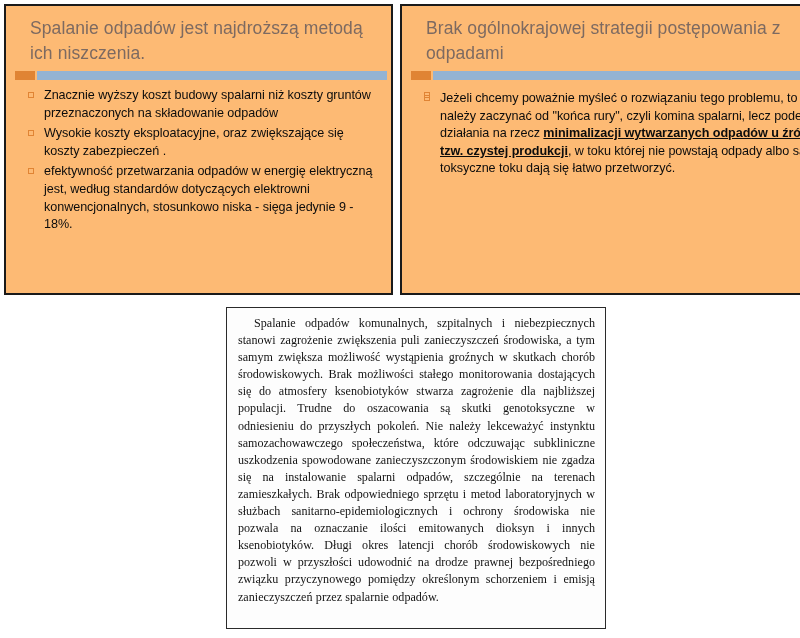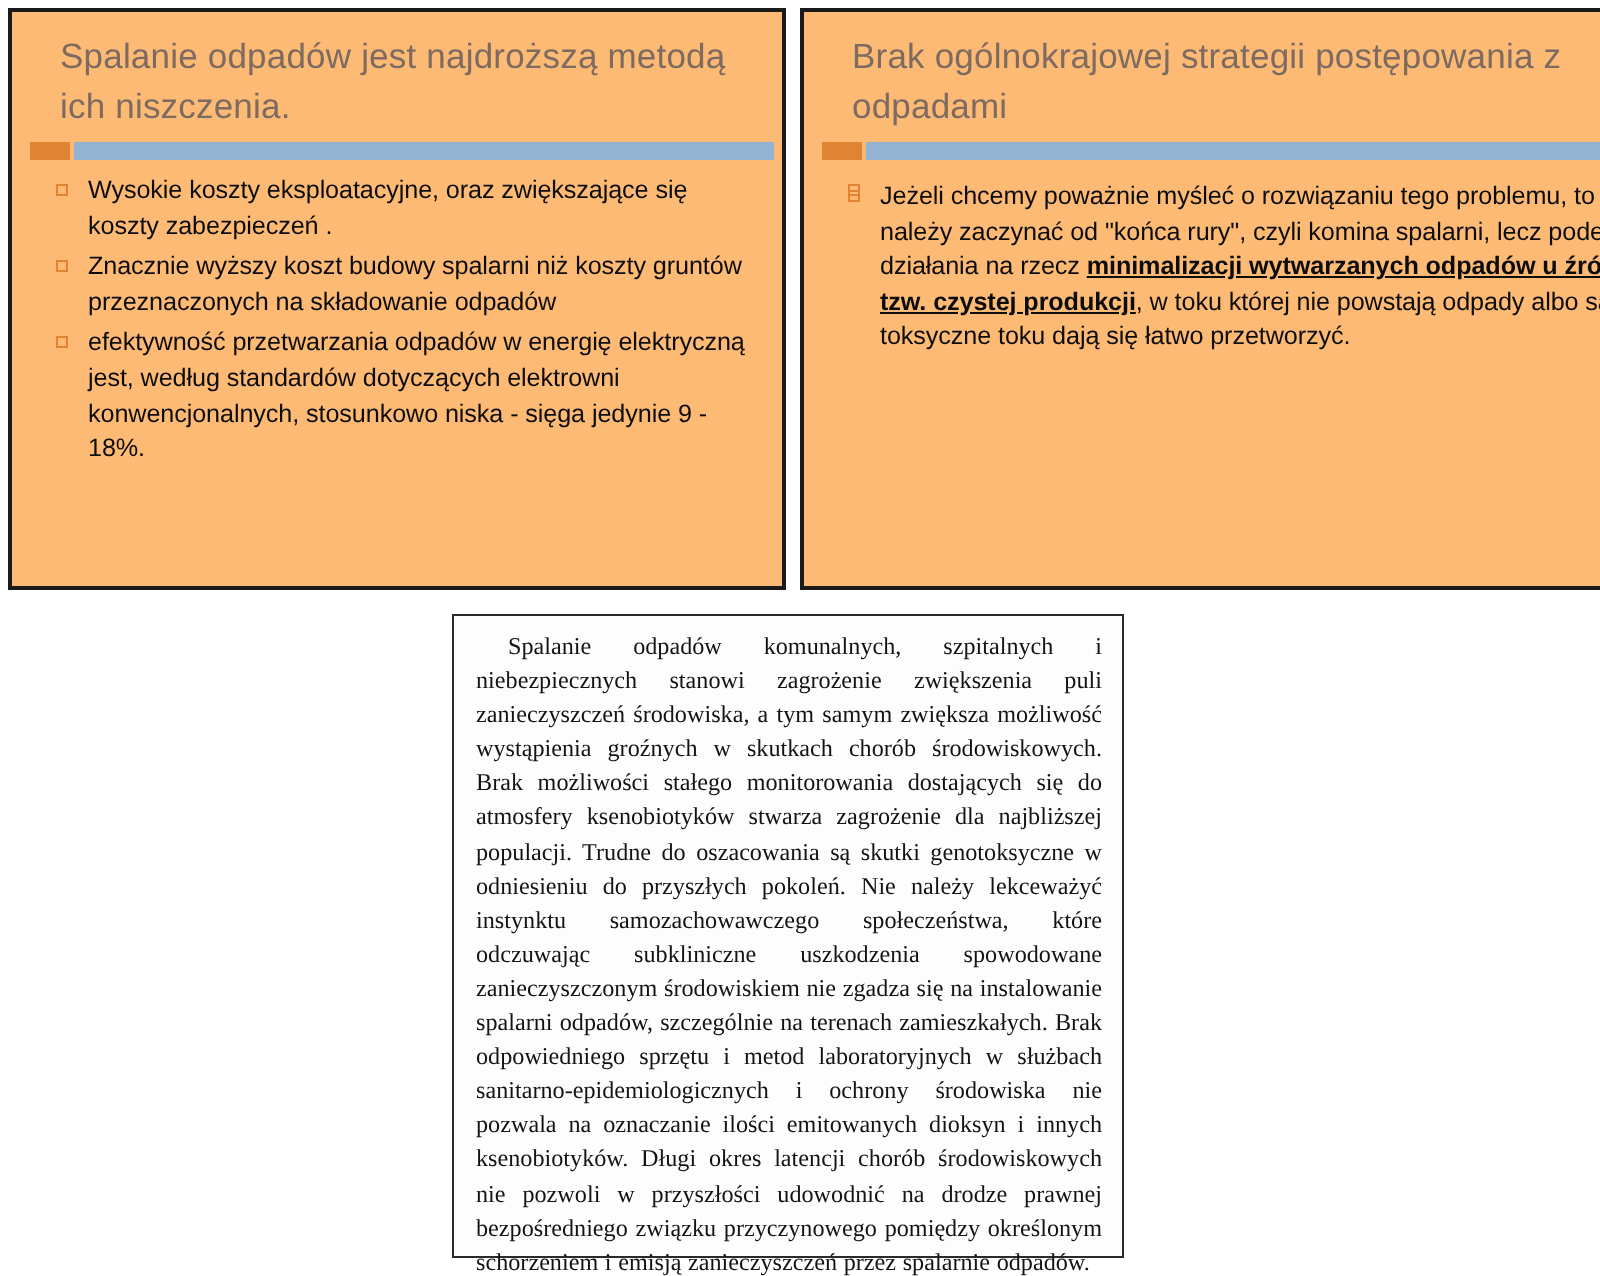--- a/index.html
+++ b/index.html
@@ -89,21 +89,21 @@
   .emph {
     font-weight: bold;
     text-decoration: underline;
   }
 
   
   #scan-clipping {
     position: absolute;
     left: 226px;
     top: 307px;
-    width: 336px;
+    width: 380px;
     height: 322px;
     border: 1px solid #2a2a2a;
     background: #fdfdfd;
     box-sizing: border-box;
     padding: 7px 10px 6px 11px;
   }
   #scan-clipping p {
     margin: 0;
     font-family: "Liberation Serif", serif;
     font-size: 12.1px;
@@ -120,25 +120,25 @@
 
 <div class="slide" id="slide-left">
   <h1 class="slide-title">Spalanie odpadów jest najdroższą metodą ich niszczenia.</h1>
   <div class="accent-rule">
     <span class="accent-orange"></span>
     <span class="accent-blue"></span>
   </div>
   <ul class="bullets">
     <li>
       <span class="marker"></span>
-      <span>Wysokie koszty eksploatacyjne, oraz zwiększające się koszty zabezpieczeń .</span>
+      <span>Znacznie wyższy koszt budowy spalarni niż koszty gruntów przeznaczonych na składowanie odpadów</span>
     </li>
     <li>
       <span class="marker"></span>
-      <span>Znacznie wyższy koszt budowy spalarni niż koszty gruntów przeznaczonych na składowanie odpadów</span>
+      <span>Wysokie koszty eksploatacyjne, oraz zwiększające się koszty zabezpieczeń .</span>
     </li>
     <li>
       <span class="marker"></span>
       <span>efektywność przetwarzania odpadów w energię elektryczną jest, według standardów dotyczących elektrowni konwencjonalnych, stosunkowo niska - sięga jedynie 9 - 18%.</span>
     </li>
   </ul>
 </div>
 
 <div class="slide" id="slide-right">
   <h1 class="slide-title">Brak ogólnokrajowej strategii postępowania z odpadami</h1>

